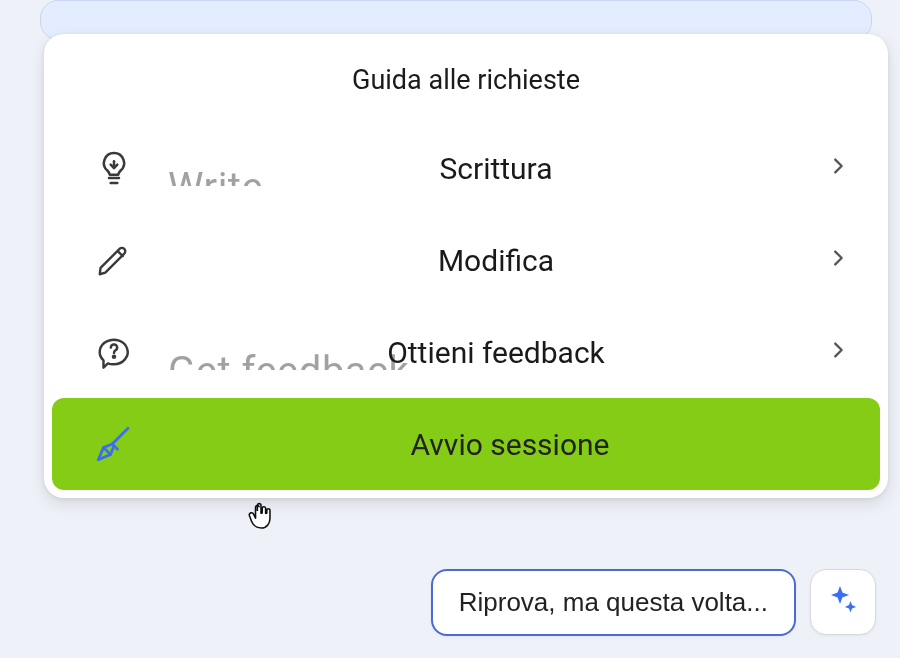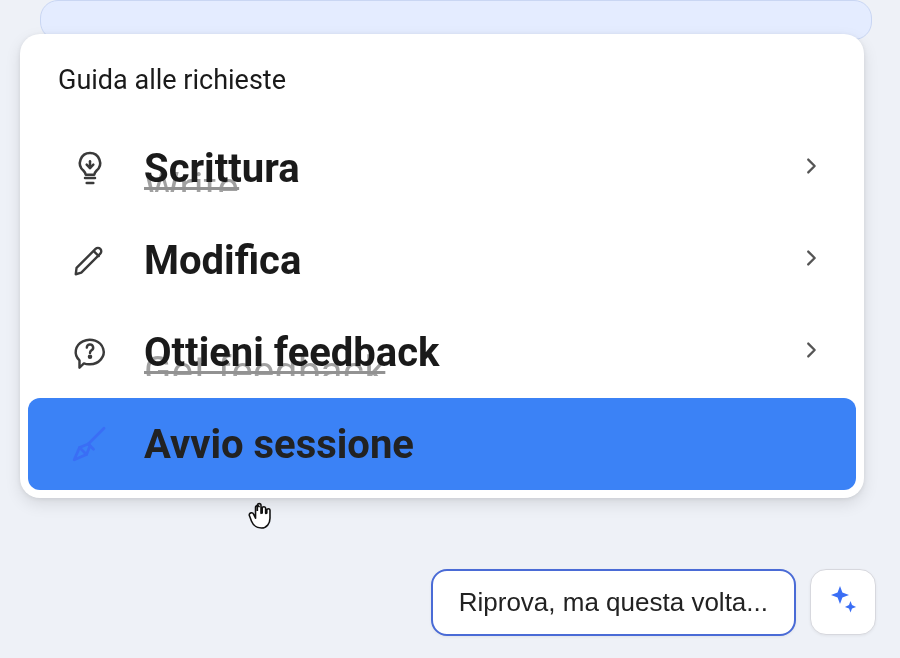--- a/index.html
+++ b/index.html
@@ -21,45 +21,46 @@
       top: 0;
       left: 40px;
       right: 28px;
       height: 40px;
       background: #e4ecff;
       border: 1px solid #c9d6f3;
       border-radius: 18px;
     }
     .popover {
       position: absolute;
-      left: 20px;
+      left: 44px;
       top: 34px;
       width: 844px;
       background: #ffffff;
       border-radius: 20px;
       box-shadow: 0 6px 16px rgba(0,0,0,0.10), 0 1px 4px rgba(0,0,0,0.08);
       padding: 24px 0 8px 0;
+      text-align: center;
     }
     .popover-title {
       font-size: 27px;
       color: #1a1a1a;
       padding: 6px 38px 26px 38px;
       font-weight: 400;
     }
     .menu-item {
       position: relative;
       display: flex;
       align-items: center;
       height: 92px;
       padding: 0 28px 0 38px;
       cursor: pointer;
       border-radius: 12px;
       margin: 0 8px;
     }
-    .menu-item.hovered { background: #3b82f6; }
+    .menu-item.hovered { background: #84cc16; }
     .menu-icon {
       width: 48px;
       height: 48px;
       display: flex;
       align-items: center;
       justify-content: center;
       flex: 0 0 48px;
     }
     .menu-label-wrap {
       position: relative;
@@ -77,23 +78,23 @@
       text-decoration: line-through;
       text-decoration-color: #3a3a3a;
       text-decoration-thickness: 3px;
       opacity: 0.55;
       white-space: nowrap;
       pointer-events: none;
       letter-spacing: 0.5px;
     }
     .menu-label {
       position: relative;
-      font-size: 40px;
+      font-size: 30px;
       color: #1a1a1a;
-      font-weight: 700;
+      font-weight: 400;
     }
     .chevron {
       flex: 0 0 28px;
       color: #555;
     }
     .menu-item.hovered .menu-label { color: #222; }
     .cursor {
       position: absolute;
       left: 246px;
       top: 500px;

